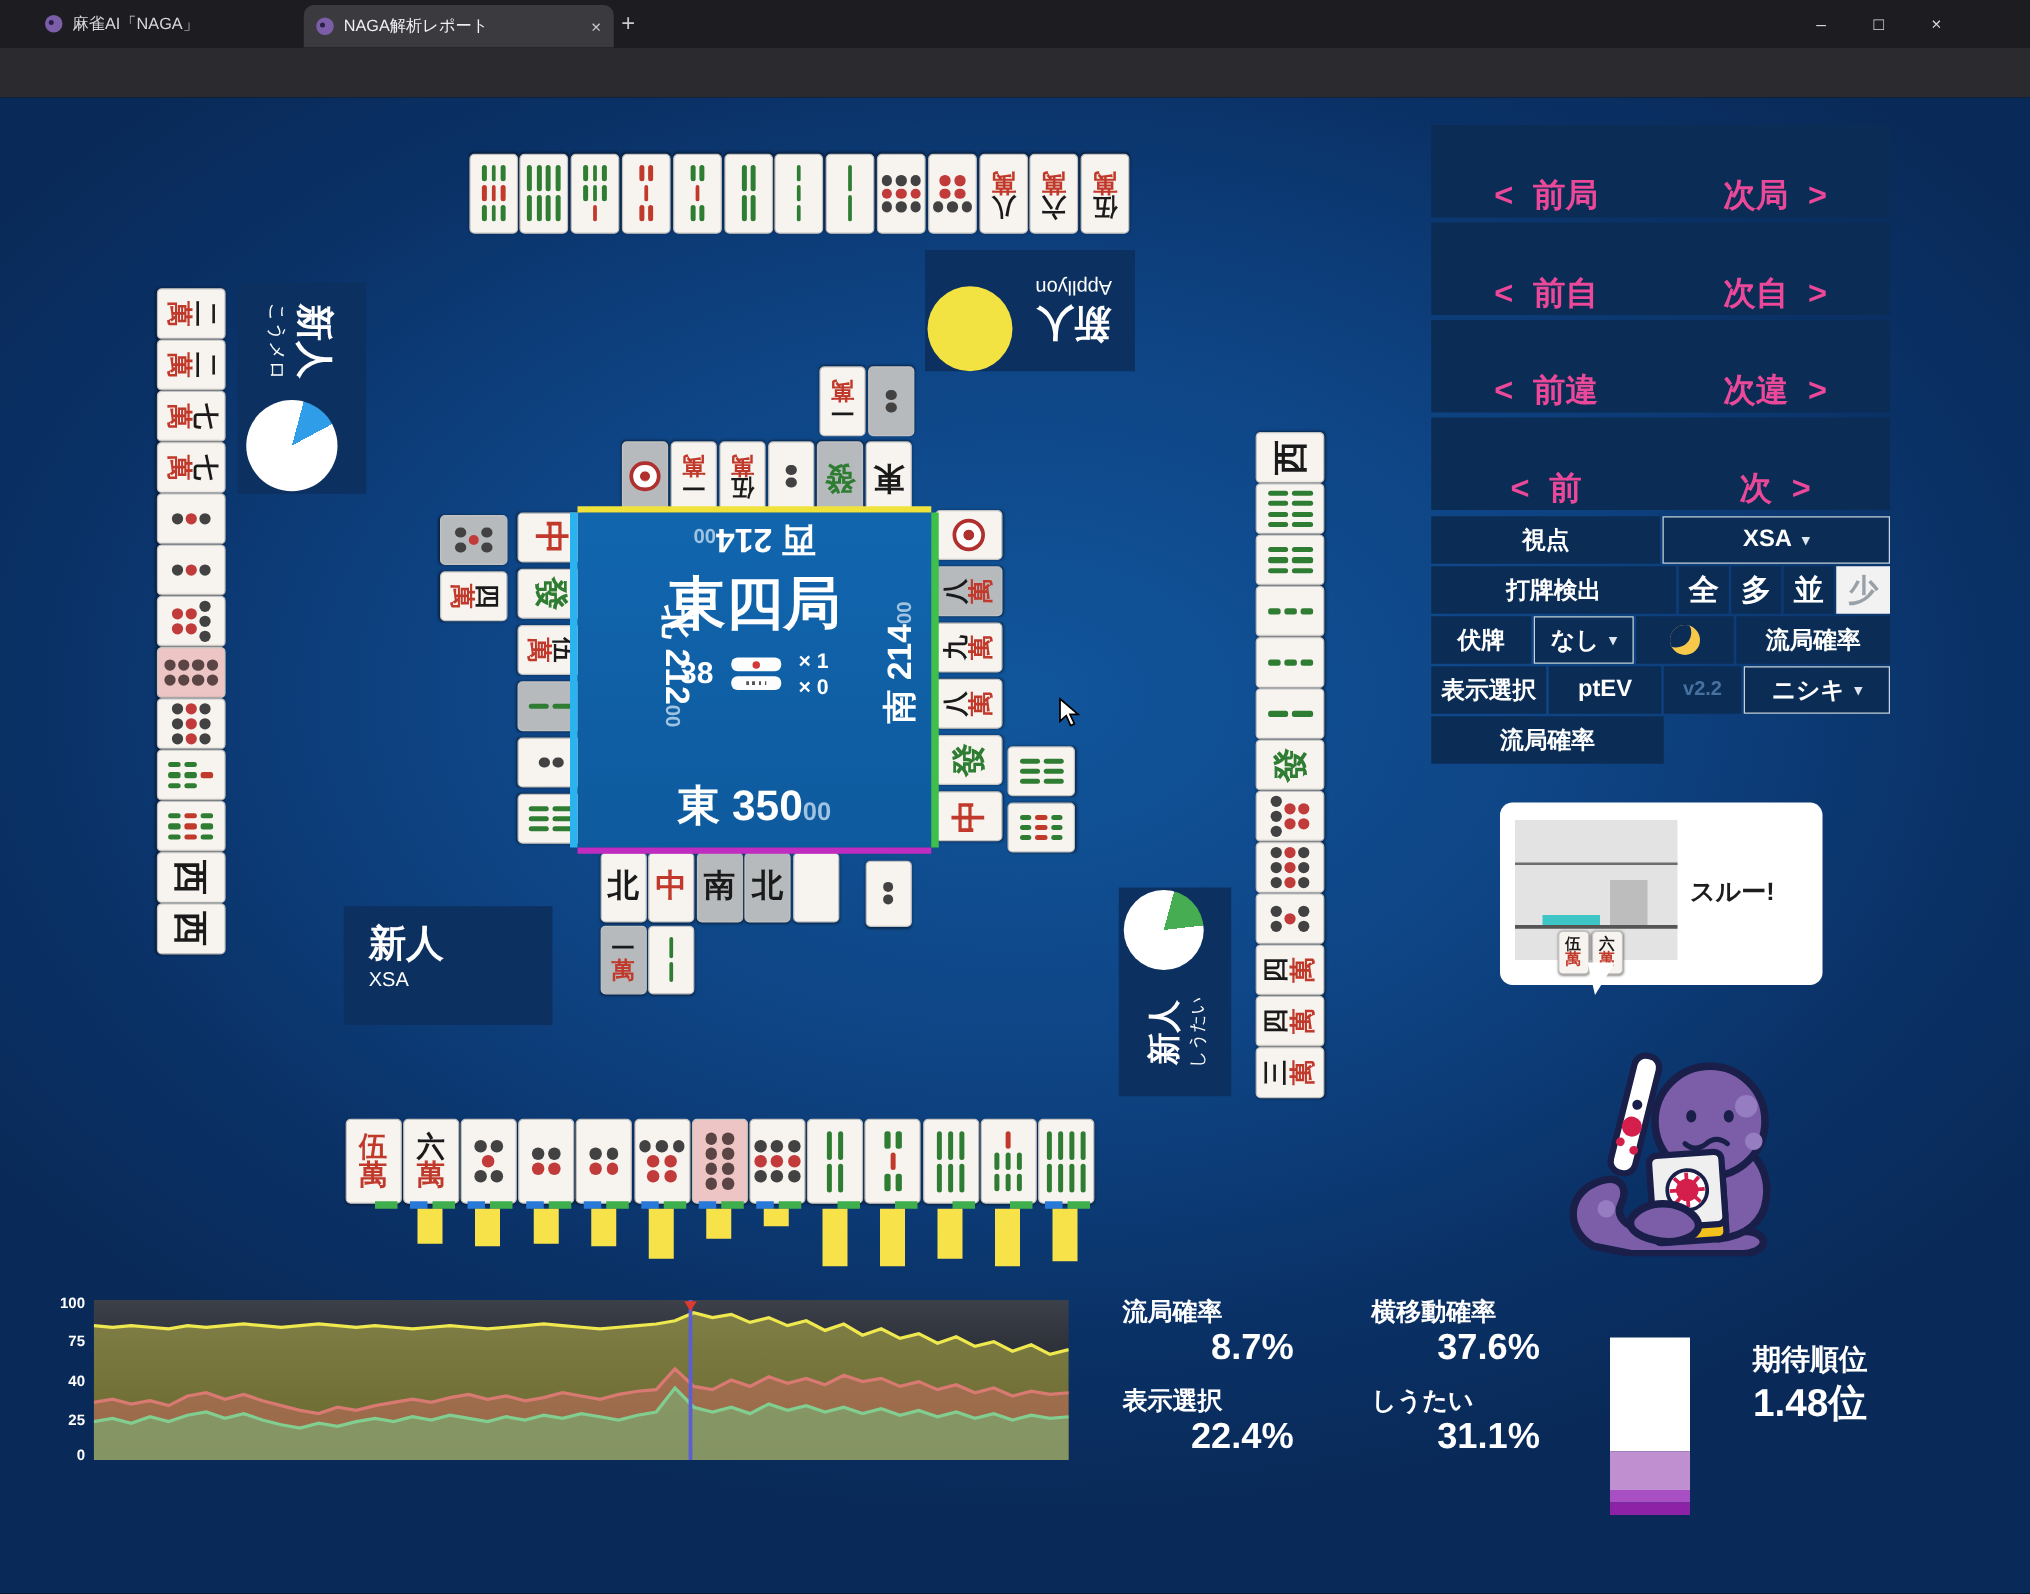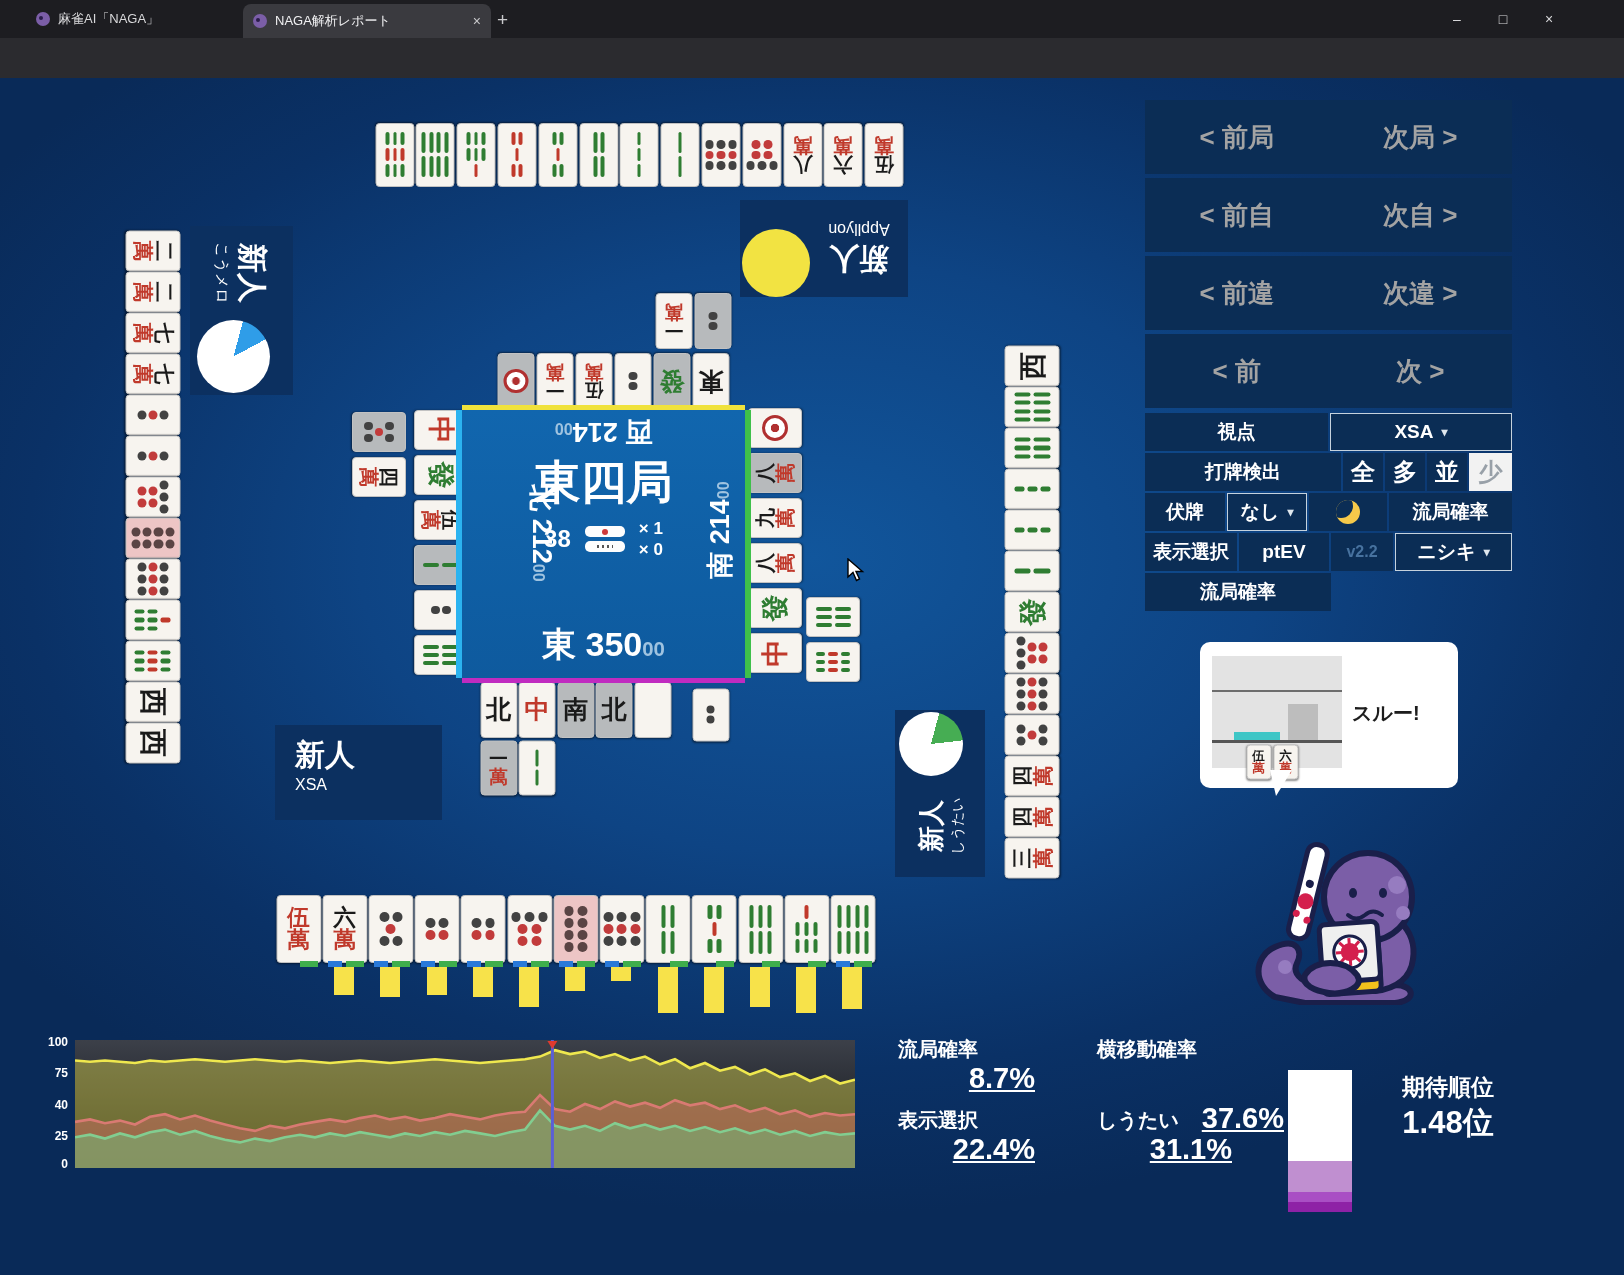--- a/index.html
+++ b/index.html
@@ -25,22 +25,22 @@
   .pill-ic{display:flex;align-items:center;justify-content:center;width:26px;height:26px;flex:0 0 auto;}
   .sep{width:1px;height:16px;background:#5a5a5f;margin:0 4px;flex:0 0 1px;}
   .shield{width:20px;height:22px;background:#fb542b;border-radius:4px 4px 8px 8px;position:relative;}
   .shield:after{content:"";position:absolute;left:5px;top:6px;width:10px;height:9px;background:#fff;
                 clip-path:polygon(0 0,100% 0,50% 100%);}
   .bar-ic{top:44px;color:#c9c9cc;}
   
   #appbg{left:0;top:78px;width:1624px;height:1197px;
     background:radial-gradient(ellipse 62% 55% at 50% 40%,#11569c 0%,#0e4484 45%,#0a3166 78%,#092a58 100%);}
   
-  .navbtn{width:367px;height:74px;background:#0b2d55;display:flex;align-items:center;color:#a3a3a3;
-          font-weight:bold;font-size:26px;}
+  .navbtn{width:367px;height:74px;background:#0b2d55;display:flex;align-items:flex-end;color:#ec4899;
+          font-weight:bold;font-size:26px;font-family:Liberation Mono, monospace;}
   .navbtn span{flex:1;text-align:center;}
   .cell{background:#0b2d55;color:#fff;display:flex;align-items:center;justify-content:center;
         font-size:19px;font-weight:bold;box-sizing:border-box;}
   .selbox{border:1px solid #c6d2dd;}
   .caret{font-size:12px;margin-left:8px;color:#dfe7ee;}
   .opt-active{background:#f2f2f2!important;color:#98a0a8!important;}
   .moon{width:24px;height:24px;border-radius:50%;background:#f6c94a;position:relative;overflow:hidden;}
   .moon:after{content:"";position:absolute;left:-7px;top:-6px;width:24px;height:24px;border-radius:50%;background:#0b2d55;}
   .ver{color:#47729f!important;font-weight:bold;}
   
@@ -65,21 +65,21 @@
   #csquare{background:linear-gradient(180deg,#1166ae,#0e5a9e);}
   .score{color:#fff;font-weight:bold;white-space:nowrap;}
   .score small{font-size:60%;color:#9fc3e0;font-weight:bold;}
   .stickbar{width:40px;height:11px;background:#fdfdfd;border-radius:5px;position:relative;}
   
   #bubble{background:#fff;border-radius:10px;}
   #bubble:after{content:"";position:absolute;left:70px;bottom:-22px;border:14px solid transparent;
                 border-top:26px solid #fff;border-left-width:6px;border-right-width:16px;}
   
   .statlab{color:#fff;font-size:20px;font-weight:bold;}
-  .statval{color:#fff;font-size:29px;font-weight:bold;text-align:right;text-decoration:underline;}
+  .statval{color:#fff;font-size:29px;font-weight:bold;text-align:right;}
   .ylab{color:#fff;font-size:12px;font-weight:bold;text-align:right;width:38px;}
   .yellowbar{background:#f7e24a;position:absolute;}
   .tick{position:absolute;height:6px;}
 </style>
 </head>
 <body>
 
 <div id="tabbar" class="abs">
   <div class="tab-inactive abs">
     <span class="favicon"></span>
@@ -1259,21 +1259,21 @@
     <path d="M105 103 v28 M91 117 h28 M95 107 l20 20 M115 107 l-20 20" stroke="#d41f4d" stroke-width="3"></path>
   </g>
   <path d="M60 140 C70 124 100 124 112 140 C120 152 100 160 84 158 C70 156 56 150 60 140 Z" fill="#7b5ea7" stroke="#1a1f4a" stroke-width="6"></path>
 </svg>
 
 <div class="statlab abs" style="left:898px;top:1036px;">流局確率</div>
 <div class="statval abs" style="left:870px;top:1062px;width:165px;">8.7%</div>
 <div class="statlab abs" style="left:898px;top:1107px;">表示選択</div>
 <div class="statval abs" style="left:870px;top:1133px;width:165px;">22.4%</div>
 <div class="statlab abs" style="left:1097px;top:1036px;">横移動確率</div>
-<div class="statval abs" style="left:1119px;top:1062px;width:165px;margin-top:40px;">37.6%</div>
+<div class="statval abs" style="left:1067px;top:1062px;width:165px;">37.6%</div>
 <div class="statlab abs" style="left:1097px;top:1107px;">しうたい</div>
 <div class="statval abs" style="left:1067px;top:1133px;width:165px;">31.1%</div>
 <div id="rankbar" class="abs" style="left:1288px;top:1070px;width:64px;height:142px;display:flex;flex-direction:column;">
     <div style="height: 64%; background: rgb(255, 255, 255);"></div>
     <div style="height: 22%; background: rgb(192, 143, 208);"></div>
     <div style="height: 7%; background: rgb(169, 79, 196);"></div>
     <div style="height: 7%; background: rgb(142, 34, 166);"></div>
   </div>
 <div class="abs" style="left:1368px;top:1072px;width:160px;text-align:center;color:#fff;font-size:23px;font-weight:bold;">期待順位</div>
 <div class="abs" style="left:1368px;top:1102px;width:160px;text-align:center;color:#fff;font-size:31px;font-weight:bold;">1.48位</div>

